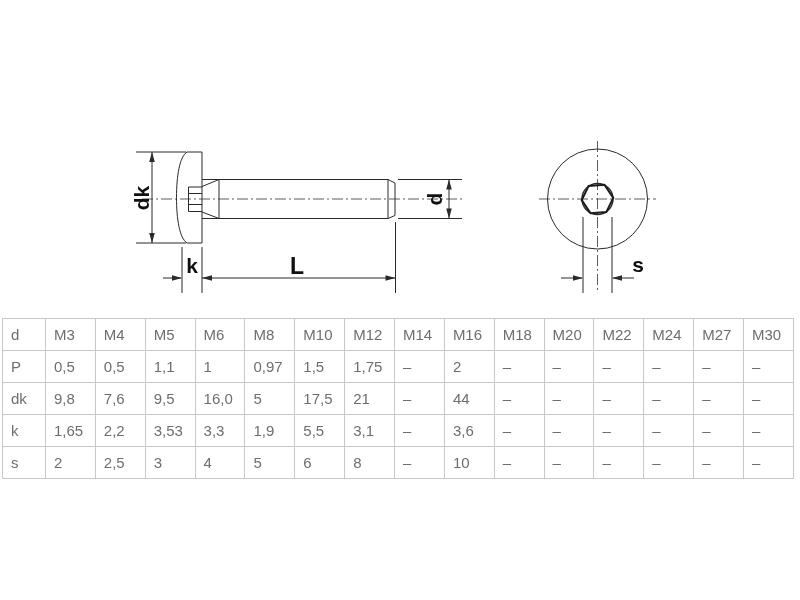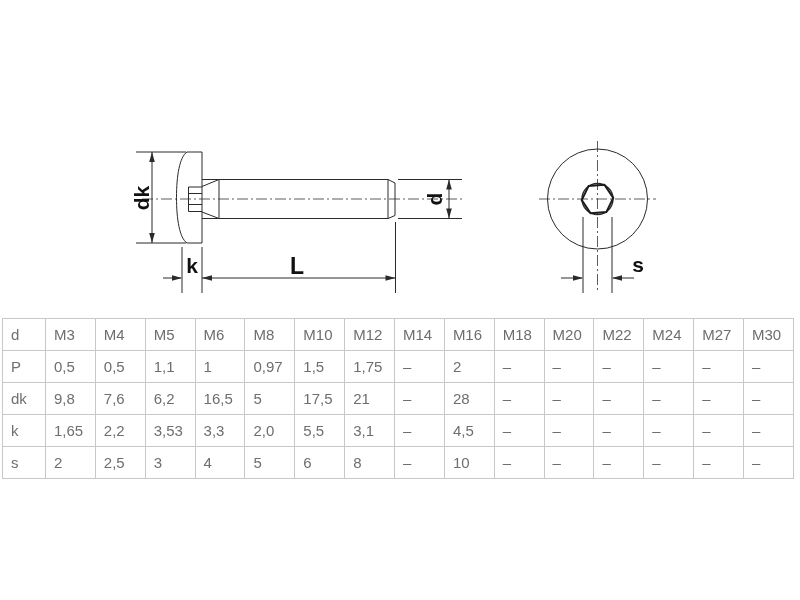--- a/index.html
+++ b/index.html
@@ -208,45 +208,45 @@
             <td>–</td>
             <td>–</td>
             <td>–</td>
             <td>–</td>
             <td>–</td>
           </tr>
           <tr>
             <td>dk</td>
             <td>9,8</td>
             <td>7,6</td>
-            <td>6,2</td>
-            <td>16,5</td>
+            <td>9,5</td>
+            <td>16,0</td>
             <td>5</td>
             <td>17,5</td>
             <td>21</td>
             <td>–</td>
-            <td>28</td>
+            <td>44</td>
             <td>–</td>
             <td>–</td>
             <td>–</td>
             <td>–</td>
             <td>–</td>
             <td>–</td>
           </tr>
           <tr>
             <td>k</td>
             <td>1,65</td>
             <td>2,2</td>
             <td>3,53</td>
             <td>3,3</td>
-            <td>2,0</td>
+            <td>1,9</td>
             <td>5,5</td>
             <td>3,1</td>
             <td>–</td>
-            <td>4,5</td>
+            <td>3,6</td>
             <td>–</td>
             <td>–</td>
             <td>–</td>
             <td>–</td>
             <td>–</td>
             <td>–</td>
           </tr>
           <tr>
             <td>s</td>
             <td>2</td>

